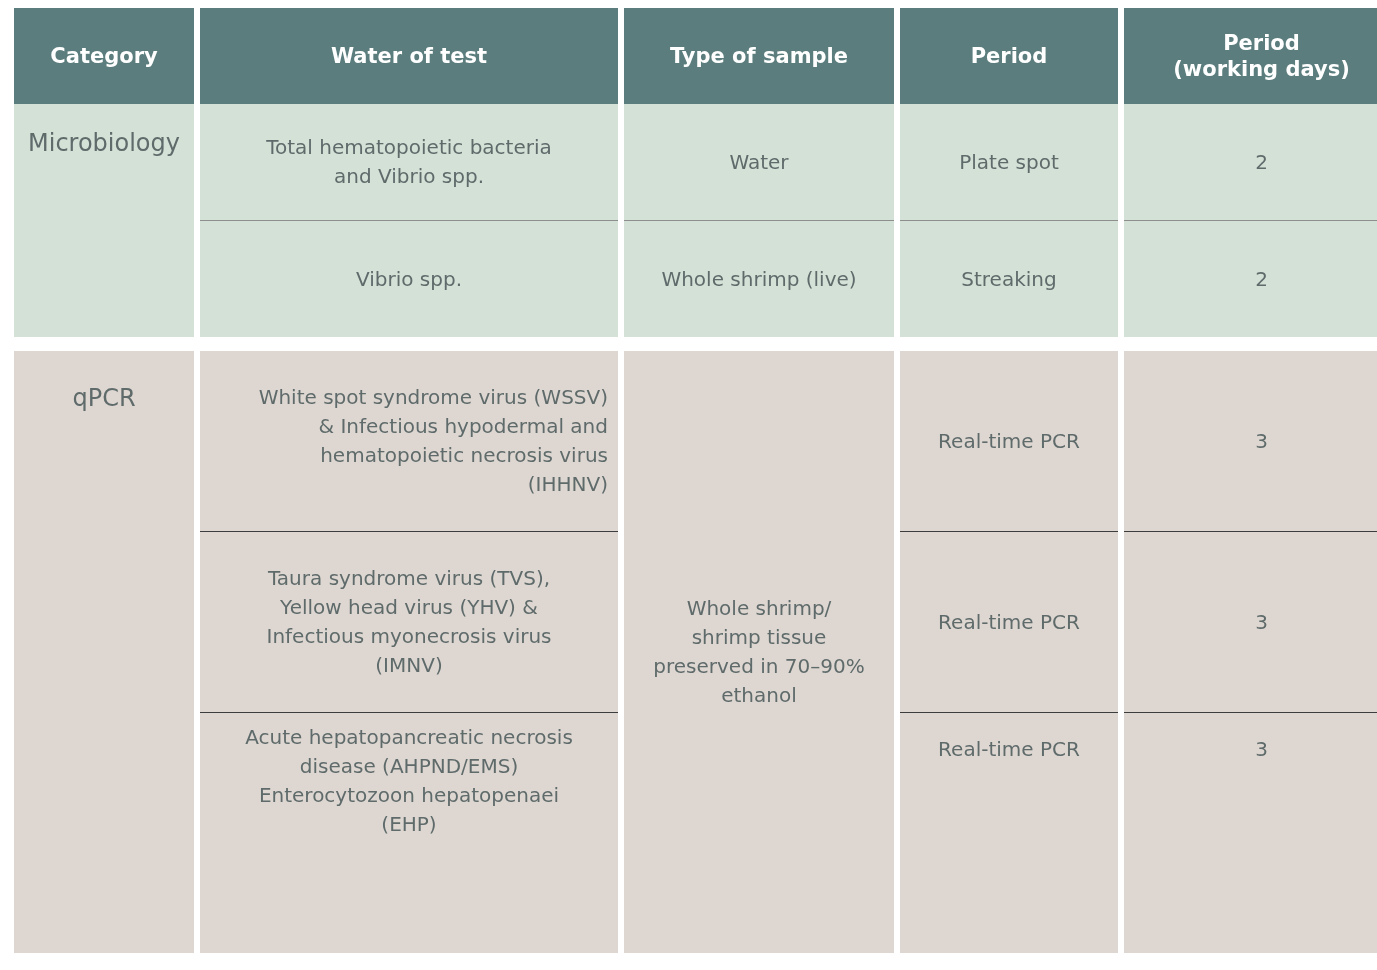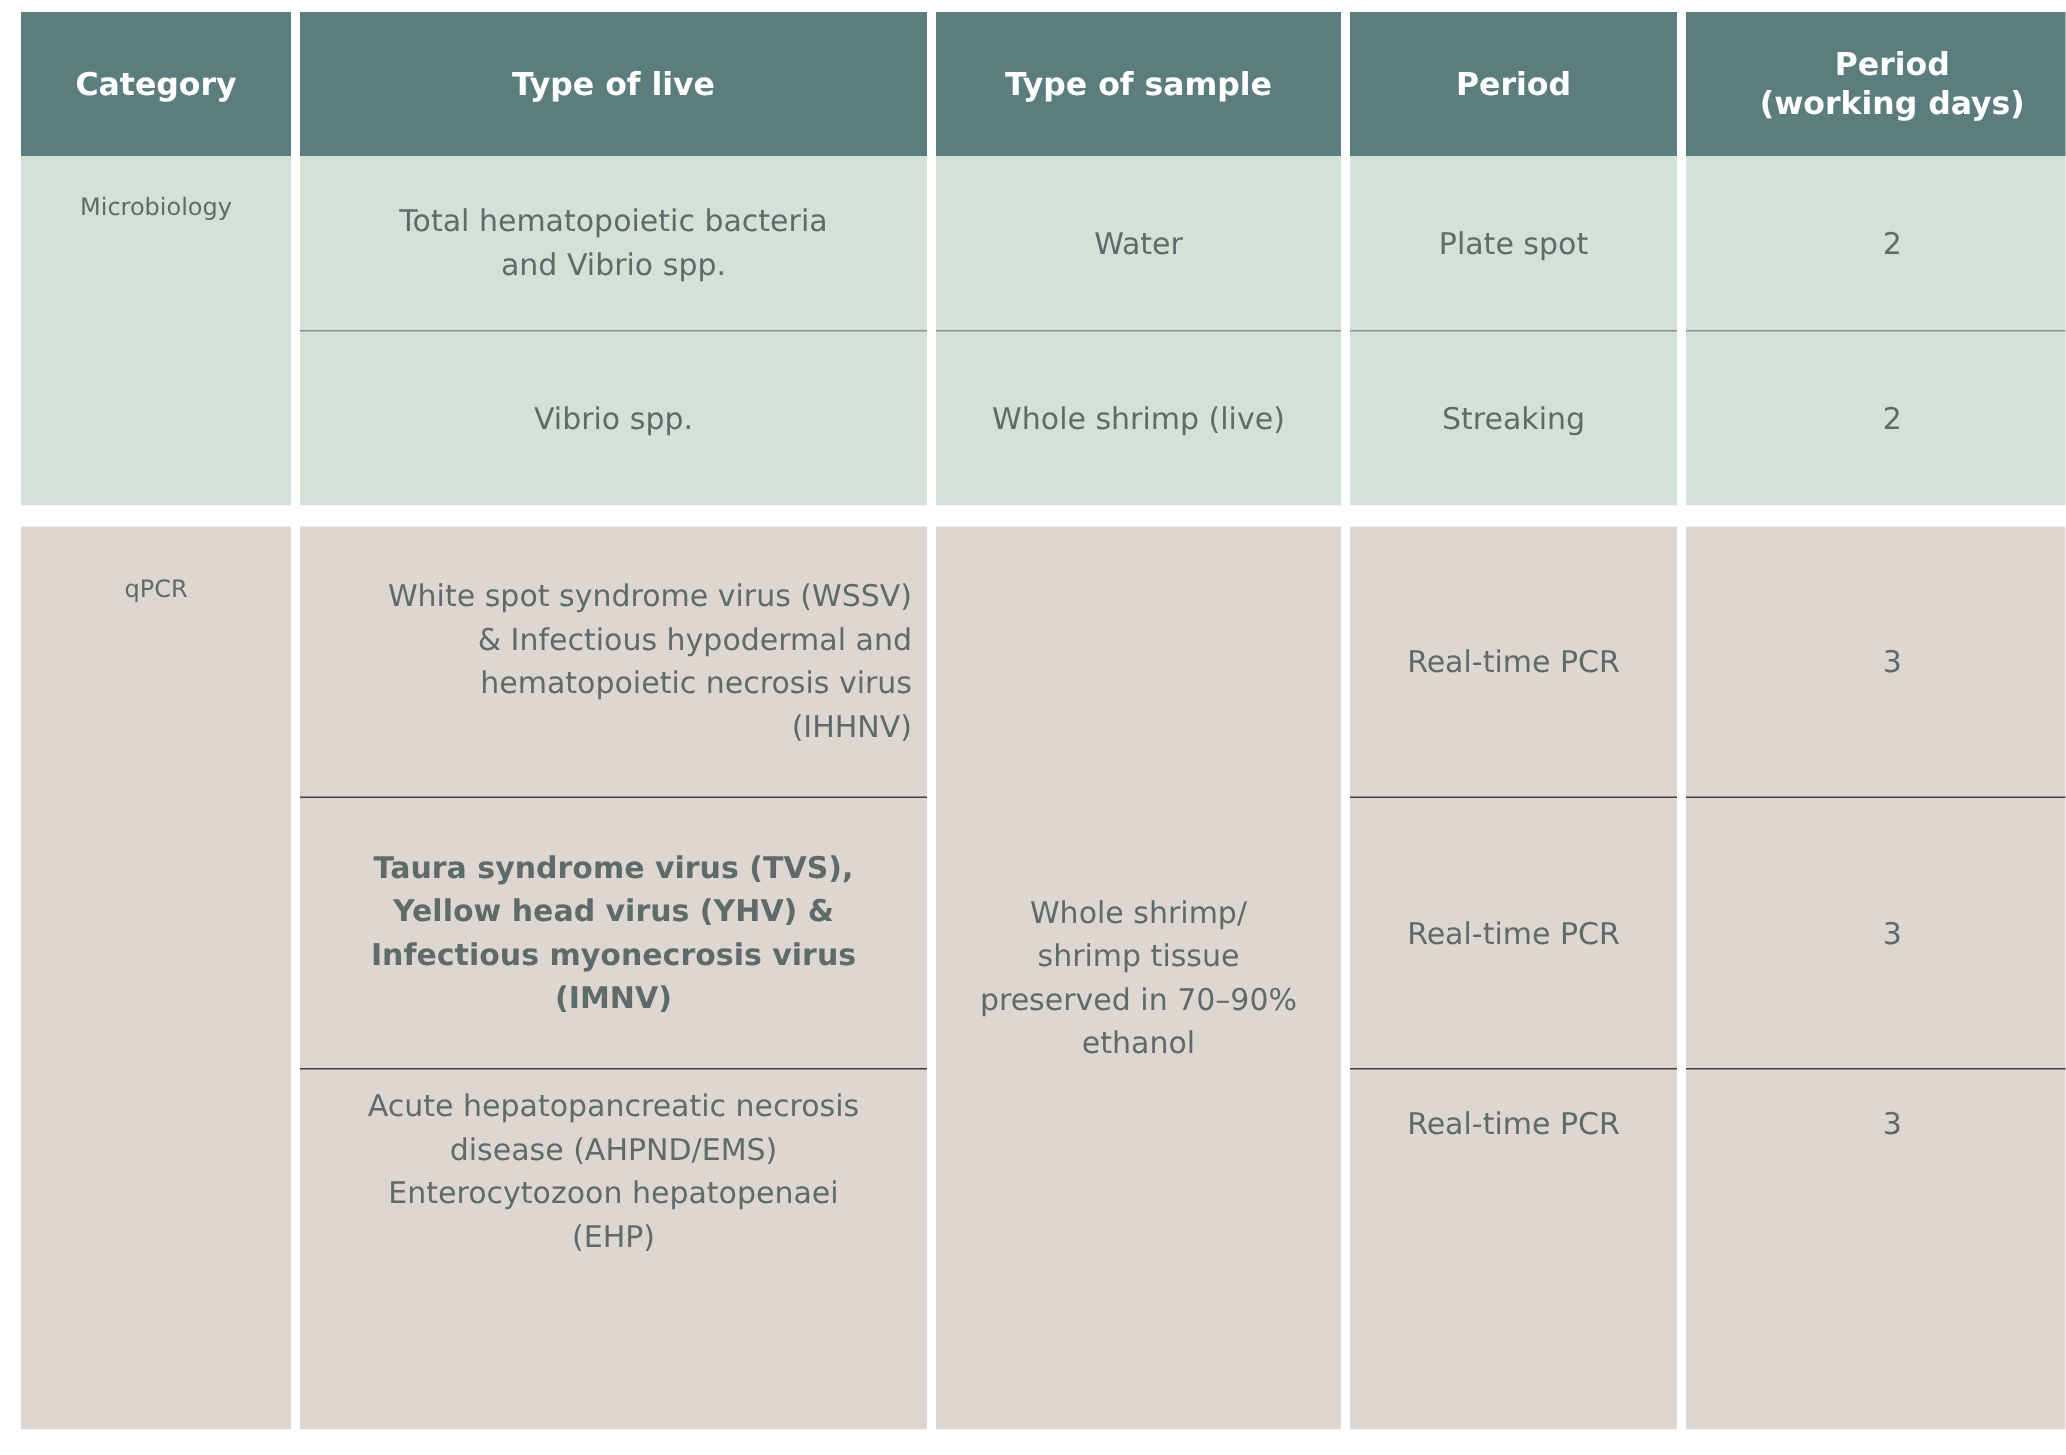--- a/index.html
+++ b/index.html
@@ -61,21 +61,21 @@
   }
 
   
   .band-micro td { background: #d4e1d7; }
   .band-qpcr  td { background: #ded7d1; margin-left: 20px; }
 
   
   .cat-cell {
     vertical-align: top !important;
     padding-top: 22px !important;
-    font-size: 16px;
+    font-size: 24px;
   }
   .cat-cell.qpcr-cat { padding-top: 30px !important; }
 
   
   .rule-top {
     border-top: 1px solid #8e8e8e !important;
   }
   .rule-top-dark {
     border-top: 1px solid #3d3d3d !important;
   }
@@ -99,21 +99,21 @@
       <col class="c-category">
       <col class="c-test">
       <col class="c-sample">
       <col class="c-method">
       <col class="c-period">
     </colgroup>
 
     <thead>
       <tr>
         <th class="nowrapish">Category</th>
-        <th class="nowrapish">Type of live</th>
+        <th class="nowrapish">Water of test</th>
         <th class="nowrapish">Type of sample</th>
         <th class="nowrapish">Period</th>
         <th class="nowrapish">Period
 (working days)</th>
       </tr>
     </thead>
 
     <tbody>
 
       <tr class="band-micro">
@@ -142,21 +142,21 @@
 hematopoietic necrosis virus
 (IHHNV)</td>
         <td class="nowrapish" rowspan="3">Whole shrimp/
 shrimp tissue
 preserved in 70–90%
 ethanol</td>
         <td class="nowrapish" style="vertical-align:middle;">Real-time PCR</td>
         <td class="nowrapish" style="vertical-align:middle;">3</td>
       </tr>
       <tr class="band-qpcr">
-        <td class="nowrapish rule-top-dark" style="height:160px;font-weight:bold;">Taura syndrome virus (TVS),
+        <td class="nowrapish rule-top-dark" style="height:160px;">Taura syndrome virus (TVS),
 Yellow head virus (YHV) &amp;
 Infectious myonecrosis virus
 (IMNV)</td>
         <td class="nowrapish rule-top-dark" style="vertical-align:middle;">Real-time PCR</td>
         <td class="nowrapish rule-top-dark" style="vertical-align:middle;">3</td>
       </tr>
       <tr class="band-qpcr">
         <td class="nowrapish rule-top-dark" style="height:220px; vertical-align:top; ">Acute hepatopancreatic necrosis
 disease (AHPND/EMS)
 Enterocytozoon hepatopenaei

